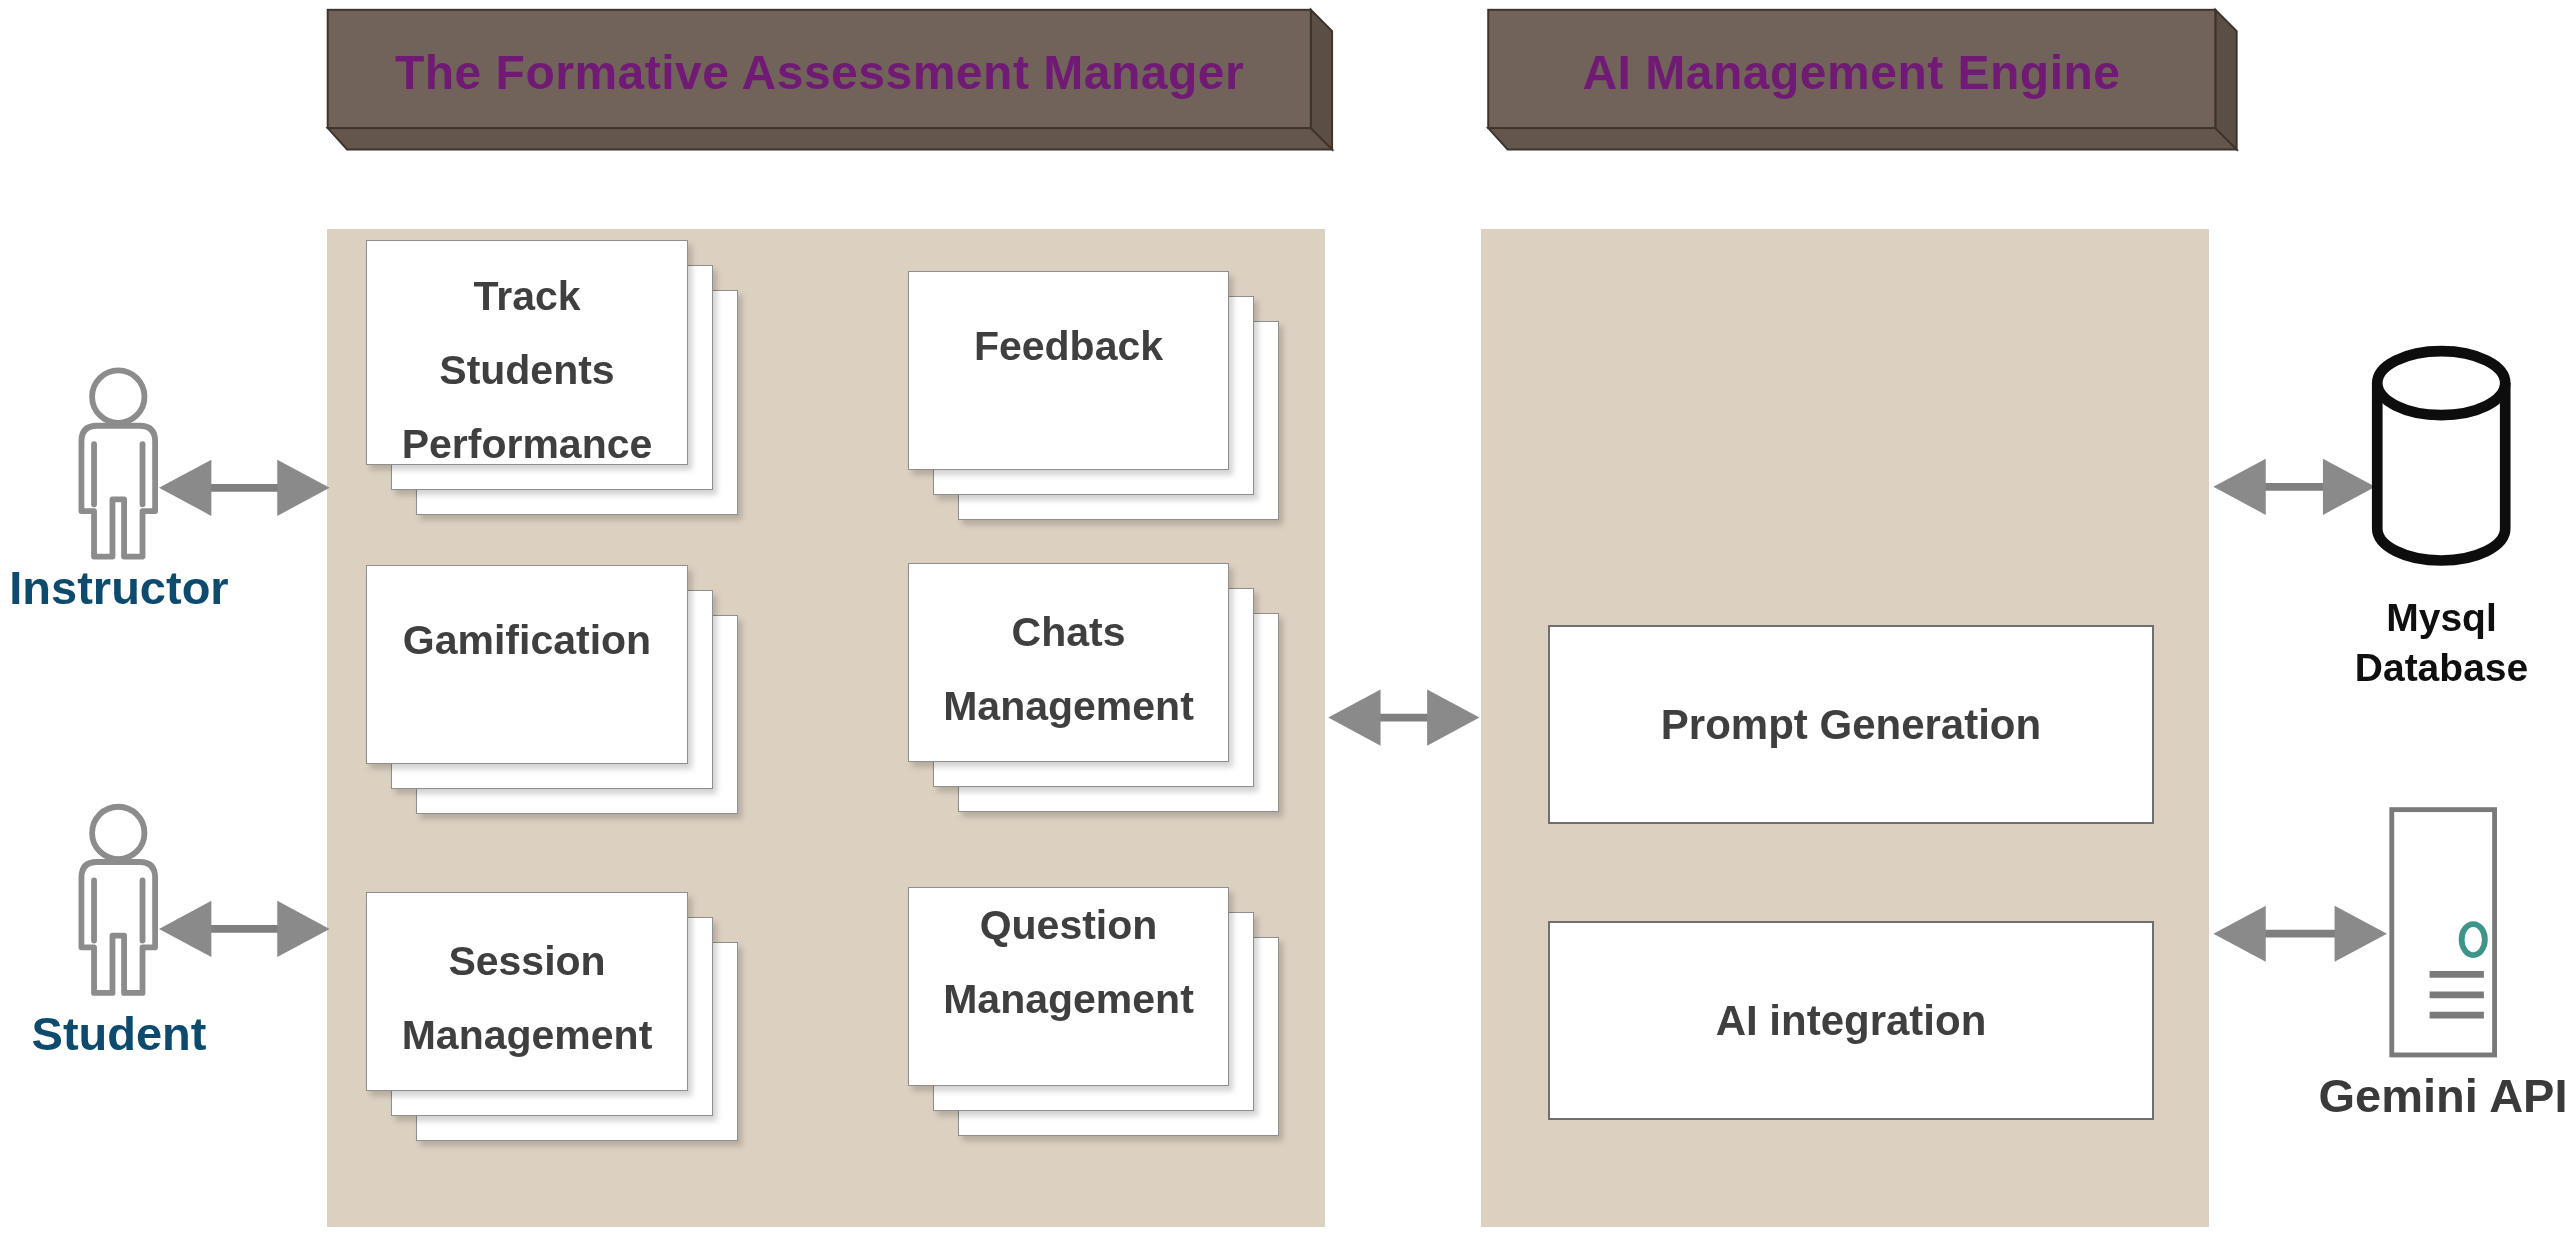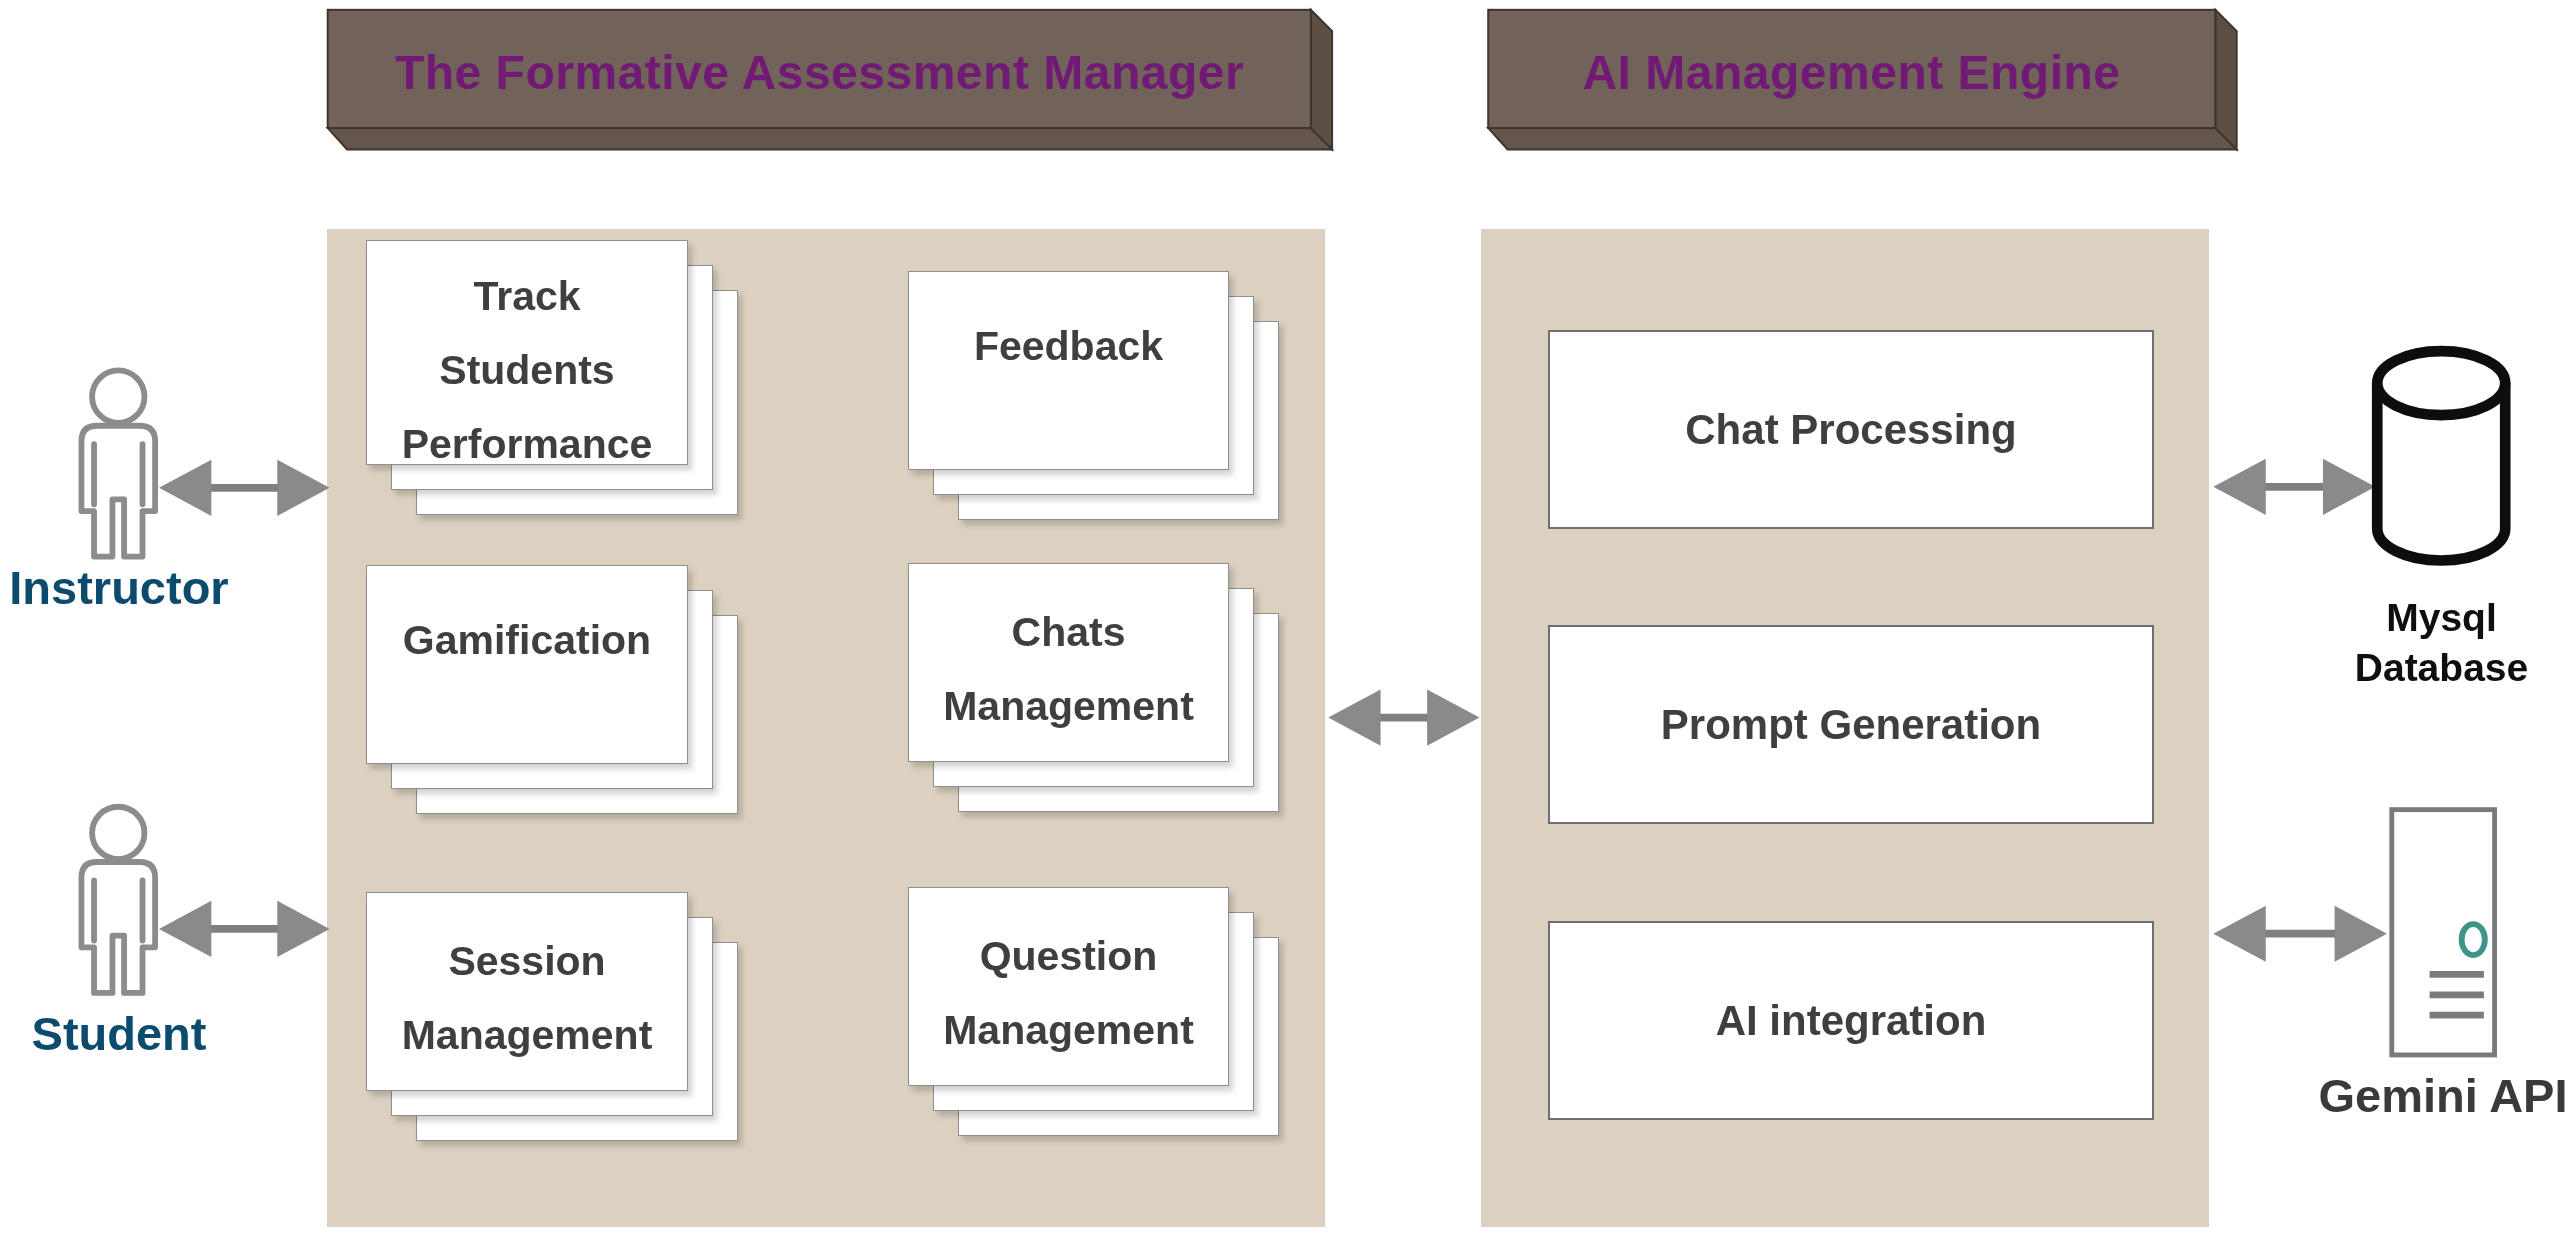--- a/index.html
+++ b/index.html
@@ -32,21 +32,21 @@
   .st-track .front{padding-top:17.5px;}
   .st-feedback{left:908px;top:271px;width:321px;height:199px;}
   .st-feedback .front{padding-top:37px;}
   .st-gamification{left:366px;top:565px;width:322px;height:199px;}
   .st-gamification .front{padding-top:37px;}
   .st-chats{left:908px;top:563px;width:321px;height:199px;}
   .st-chats .front{padding-top:31px;}
   .st-session{left:366px;top:892px;width:322px;height:199px;}
   .st-session .front{padding-top:31px;}
   .st-question{left:908px;top:887px;width:321px;height:199px;}
-  .st-question .front{padding-top:31px;}
+  .st-question .front{}
 
   .aibox{position:absolute;z-index:10;left:1548px;width:606px;height:199px;
     background:#ffffff;border:2.9px solid #6f6f6f;box-sizing:border-box;
     display:flex;align-items:center;justify-content:center;}
   .aibox span{font-weight:bold;font-size:42px;color:#3f3f3f;}
   .box-chat{top:330px;}
   .box-prompt{top:625px;}
   .box-ai{top:921px;}
 
   .actor-label{position:absolute;z-index:10;text-align:center;font-weight:bold;
@@ -116,23 +116,20 @@
 
   <div class="stack st-question">
     <div class="back"></div>
     <div class="mid"></div>
     <div class="front">
       <span class="card-label">Question
 Management</span>
     </div>
   </div>
 
-  <div class="aibox box-chat">
-    <span>Chat Processing</span>
-  </div>
   <div class="aibox box-prompt">
     <span>Prompt Generation</span>
   </div>
   <div class="aibox box-ai">
     <span>AI integration</span>
   </div>
 
   <div class="actor-label lbl-instructor">Instructor</div>
   <div class="actor-label lbl-student">Student</div>
   <div class="ext-label lbl-mysql">Mysql

